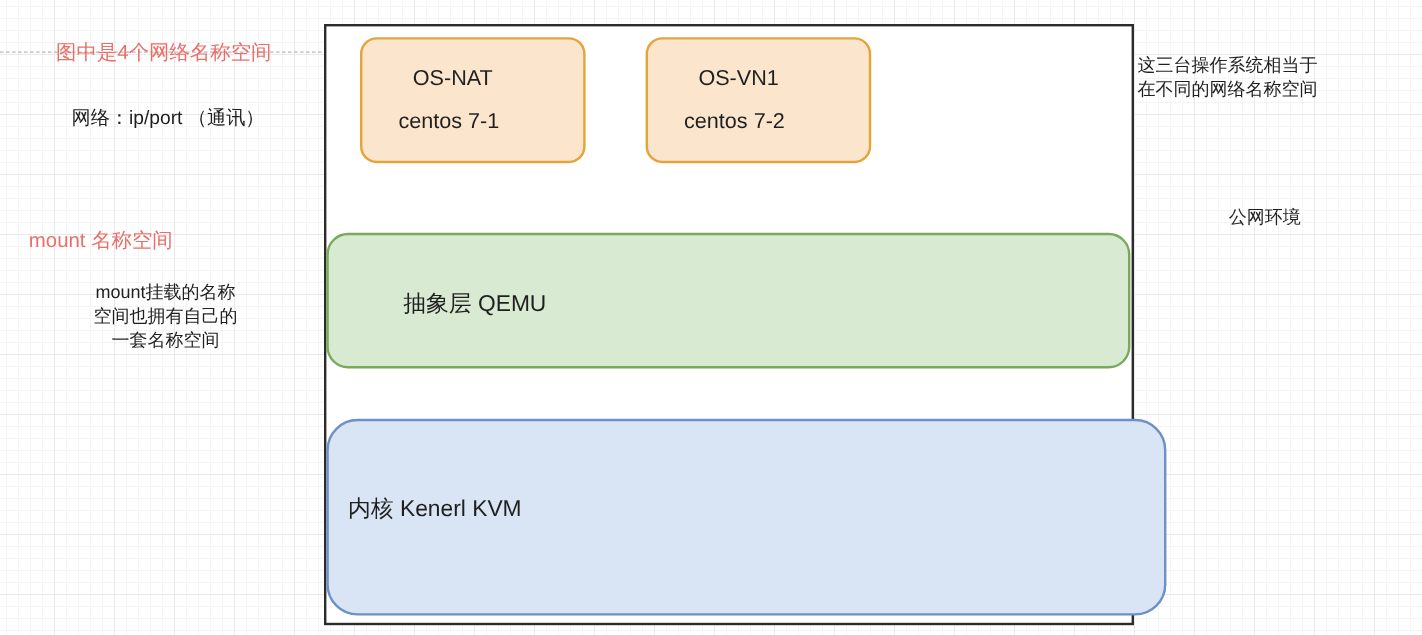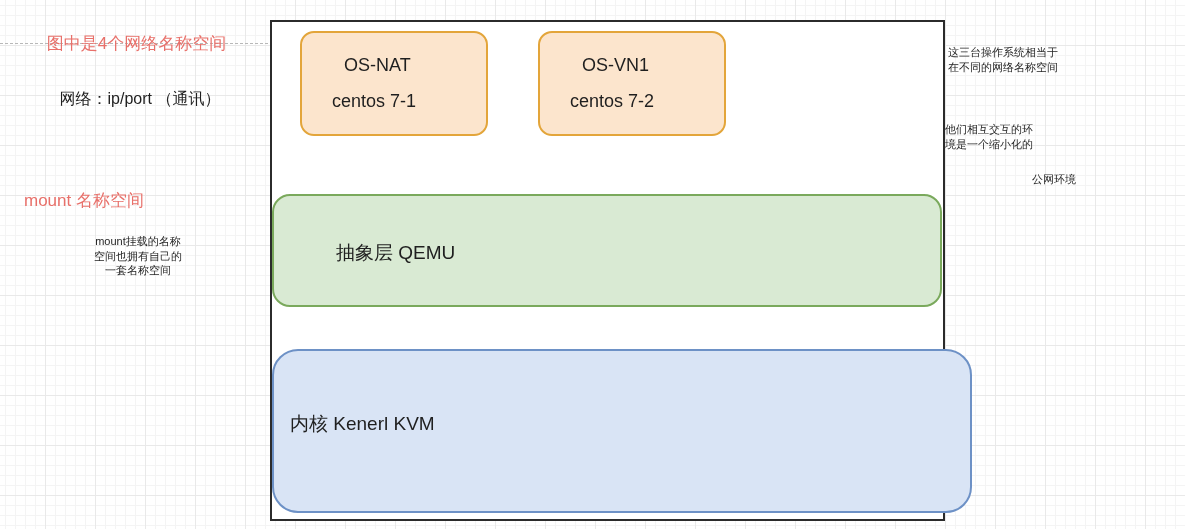--- a/index.html
+++ b/index.html
@@ -92,21 +92,21 @@
     position: absolute;
     line-height: 1.32;
     white-space: pre-line;
   }
   .anno-red {
     color: #e8706a;
     font-size: 17px;
   }
   .anno-black {
     color: #1f1f1f;
-    font-size: 11px;
+    font-size: 15px;
   }
   .ta-center { text-align: center; }
   .ta-left   { text-align: left; }
 </style>
 </head>
 <body>
 
 <div id="canvas">
 
   <div class="dashed-guide"></div>
@@ -118,22 +118,20 @@
 
   <div class="anno anno-red ta-left" style="left:24px; top:190px; width:240px;">mount 名称空间</div>
 
   <div class="anno anno-black ta-center" style="left:14px; top:222px; width:248px;margin-top:12px;">mount挂载的名称
 空间也拥有自己的
 一套名称空间</div>
 
   <div class="anno anno-black ta-left" style="left:948px; top:45px; width:230px;">这三台操作系统相当于
 在不同的网络名称空间</div>
 
-  <div class="anno anno-black ta-left" style="left:945px; top:122px; width:225px;">他们相互交互的环
-境是一个缩小化的</div>
 
   <div class="anno anno-black ta-center" style="left:945px; top:172px; width:218px;">公网环境</div>
 
   <div class="outer-frame"></div>
 
   <div class="node node-os" style="left:284px; top:31px; width:188px; height:105px;">
     <div class="os-label os-title">OS-NAT</div>
     <div class="os-label os-sub">centos 7-1</div>
   </div>
 

